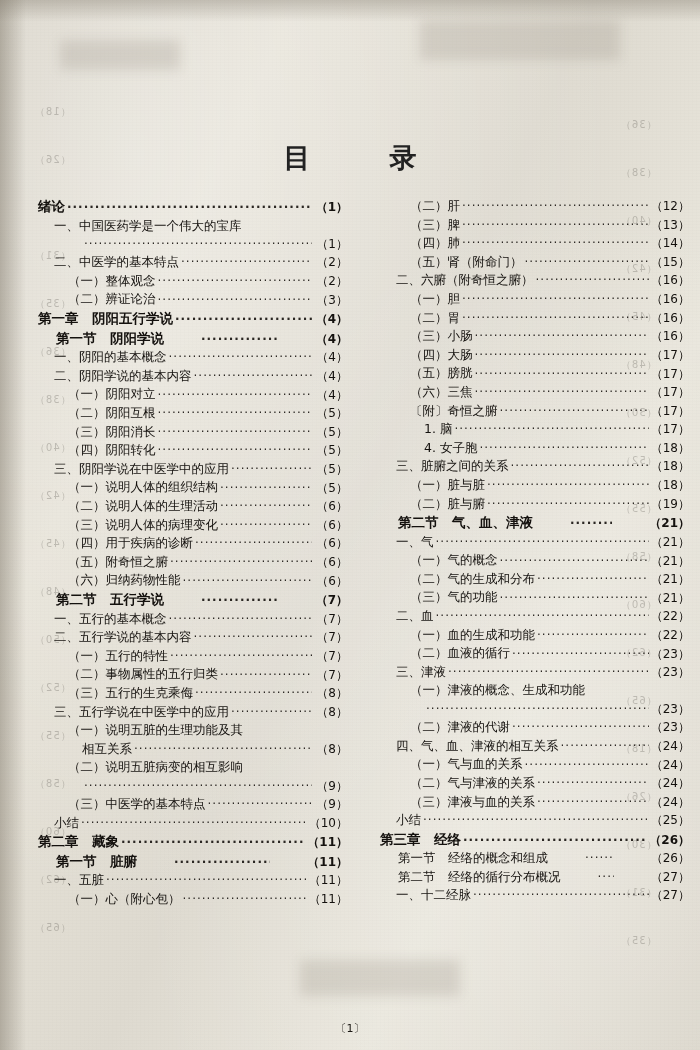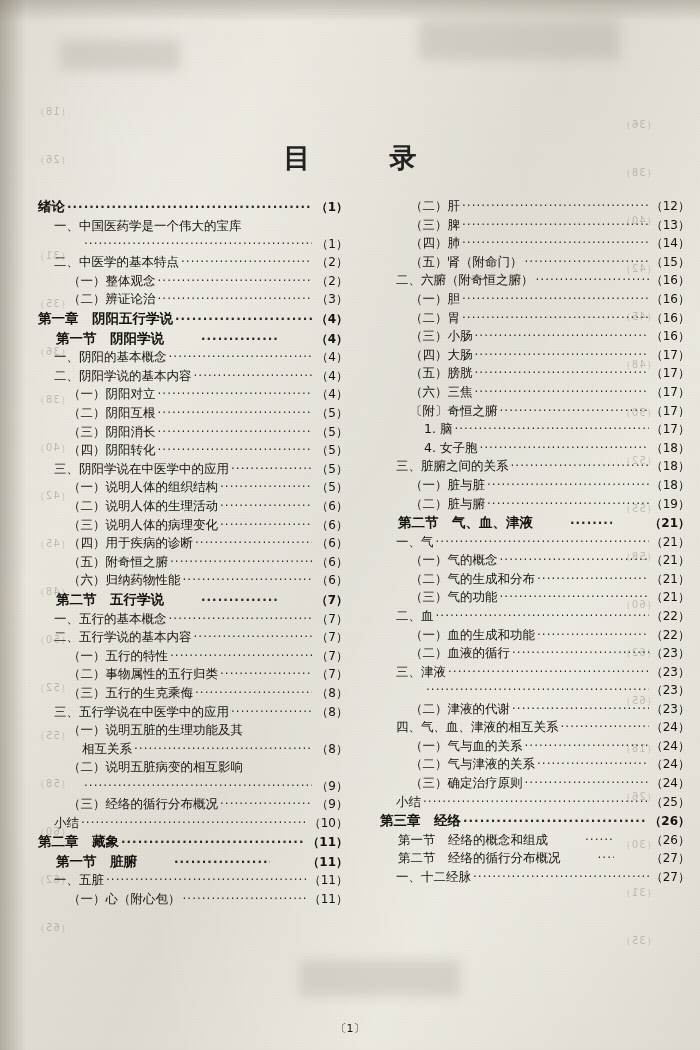--- a/index.html
+++ b/index.html
@@ -90,21 +90,21 @@
   .row .pg {
     flex: 0 0 auto;
     font-size: 12px;
     min-width: 34px;
     text-align: right;
   }
   .row.nodots .dots { visibility: hidden; }
   .bold { font-weight: bold; font-size: 13.5px; }
   .lvl0 { padding-left: 0px; }
   .lvl1 { padding-left: 16px; }
-  .lvl2 { padding-left: 30px; }
+  .lvl2 { padding-left: 30px; align-items: center; }
   .lvl3 { padding-left: 44px; }
   .chapter { padding-left: 0px; }
   .section { padding-left: 18px; gap: 35px; }
   .cont { padding-left: 44px; }
   .folio {
     position: absolute;
     bottom: 14px;
     left: 0;
     width: 700px;
     text-align: center;
@@ -339,21 +339,21 @@
           <span class="txt">（二）说明五脏病变的相互影响</span>
           <span class="dots">··························································································</span>
           <span class="pg"></span>
         </div>
         <div class="row cont">
           <span class="txt"></span>
           <span class="dots">··························································································</span>
           <span class="pg">（9）</span>
         </div>
         <div class="row lvl2">
-          <span class="txt">（三）经络的循行分布概况</span>
+          <span class="txt">（三）中医学的基本特点</span>
           <span class="dots">··························································································</span>
           <span class="pg">（9）</span>
         </div>
         <div class="row lvl1">
           <span class="txt">小结</span>
           <span class="dots">··························································································</span>
           <span class="pg">（10）</span>
         </div>
         <div class="row chapter bold">
           <span class="txt">第二章　藏象</span>
@@ -500,20 +500,25 @@
         <div class="row lvl2">
           <span class="txt">（二）血液的循行</span>
           <span class="dots">··························································································</span>
           <span class="pg">（23）</span>
         </div>
         <div class="row lvl1">
           <span class="txt">三、津液</span>
           <span class="dots">··························································································</span>
           <span class="pg">（23）</span>
         </div>
+        <div class="row lvl2 nodots">
+          <span class="txt">（一）津液的概念、生成和功能</span>
+          <span class="dots">··························································································</span>
+          <span class="pg"></span>
+        </div>
         <div class="row cont">
           <span class="txt"></span>
           <span class="dots">··························································································</span>
           <span class="pg">（23）</span>
         </div>
         <div class="row lvl2">
           <span class="txt">（二）津液的代谢</span>
           <span class="dots">··························································································</span>
           <span class="pg">（23）</span>
         </div>
@@ -526,21 +531,21 @@
           <span class="txt">（一）气与血的关系</span>
           <span class="dots">··························································································</span>
           <span class="pg">（24）</span>
         </div>
         <div class="row lvl2">
           <span class="txt">（二）气与津液的关系</span>
           <span class="dots">··························································································</span>
           <span class="pg">（24）</span>
         </div>
         <div class="row lvl2">
-          <span class="txt">（三）确定治疗原则</span>
+          <span class="txt">（三）津液与血的关系</span>
           <span class="dots">··························································································</span>
           <span class="pg">（24）</span>
         </div>
         <div class="row lvl1">
           <span class="txt">小结</span>
           <span class="dots">··························································································</span>
           <span class="pg">（25）</span>
         </div>
         <div class="row chapter bold">
           <span class="txt">第三章　经络</span>

